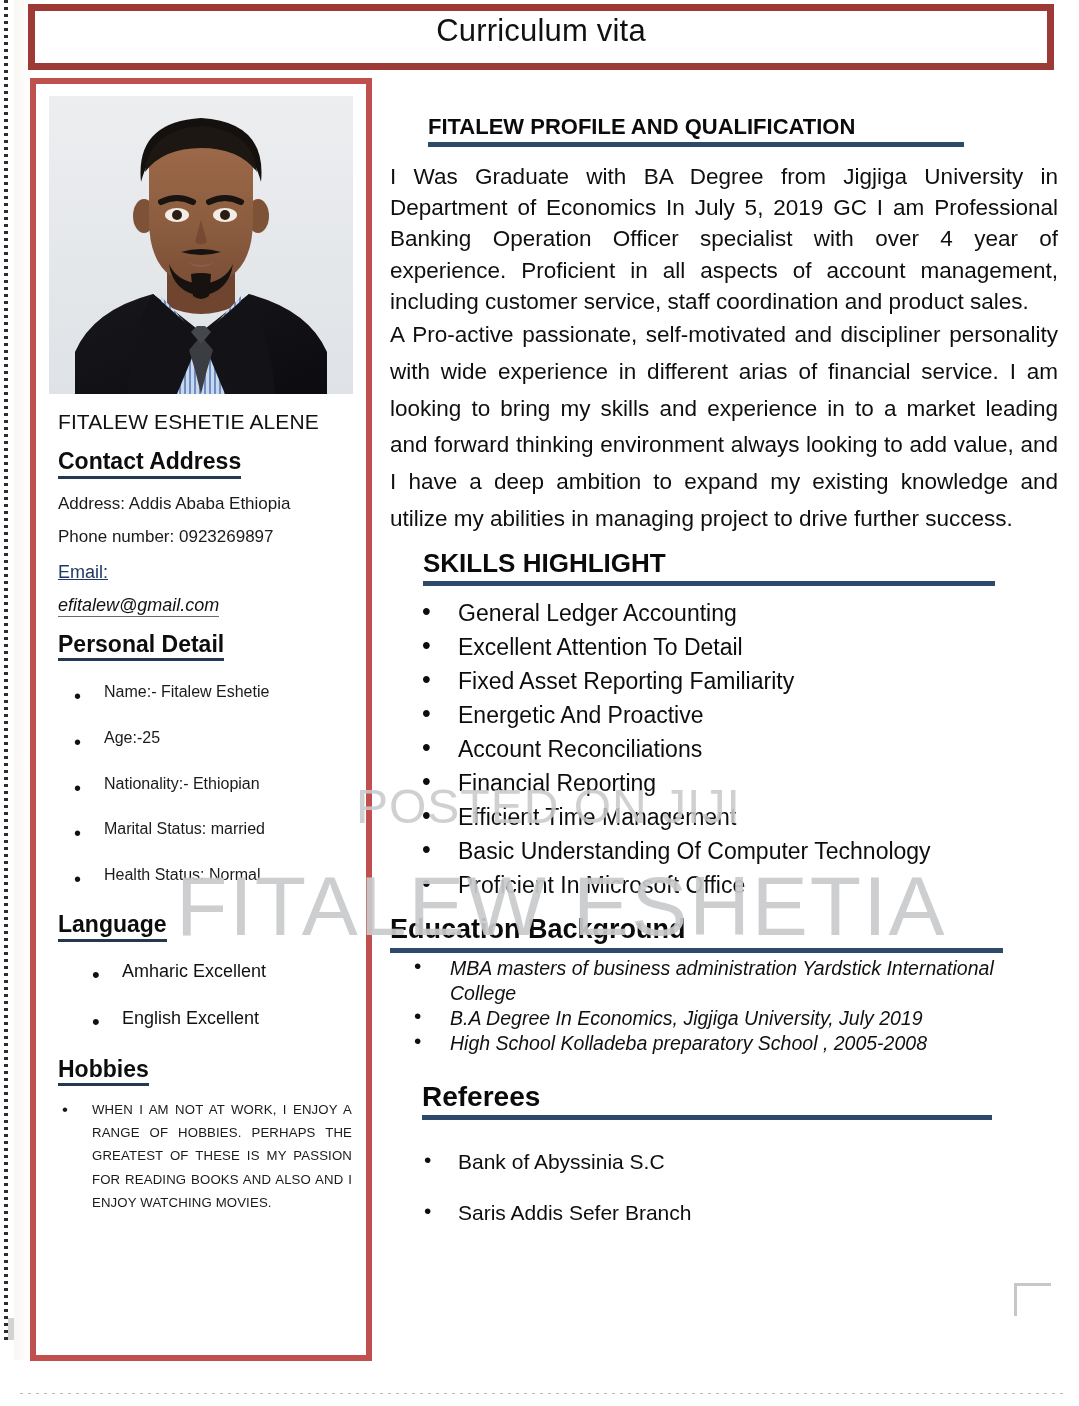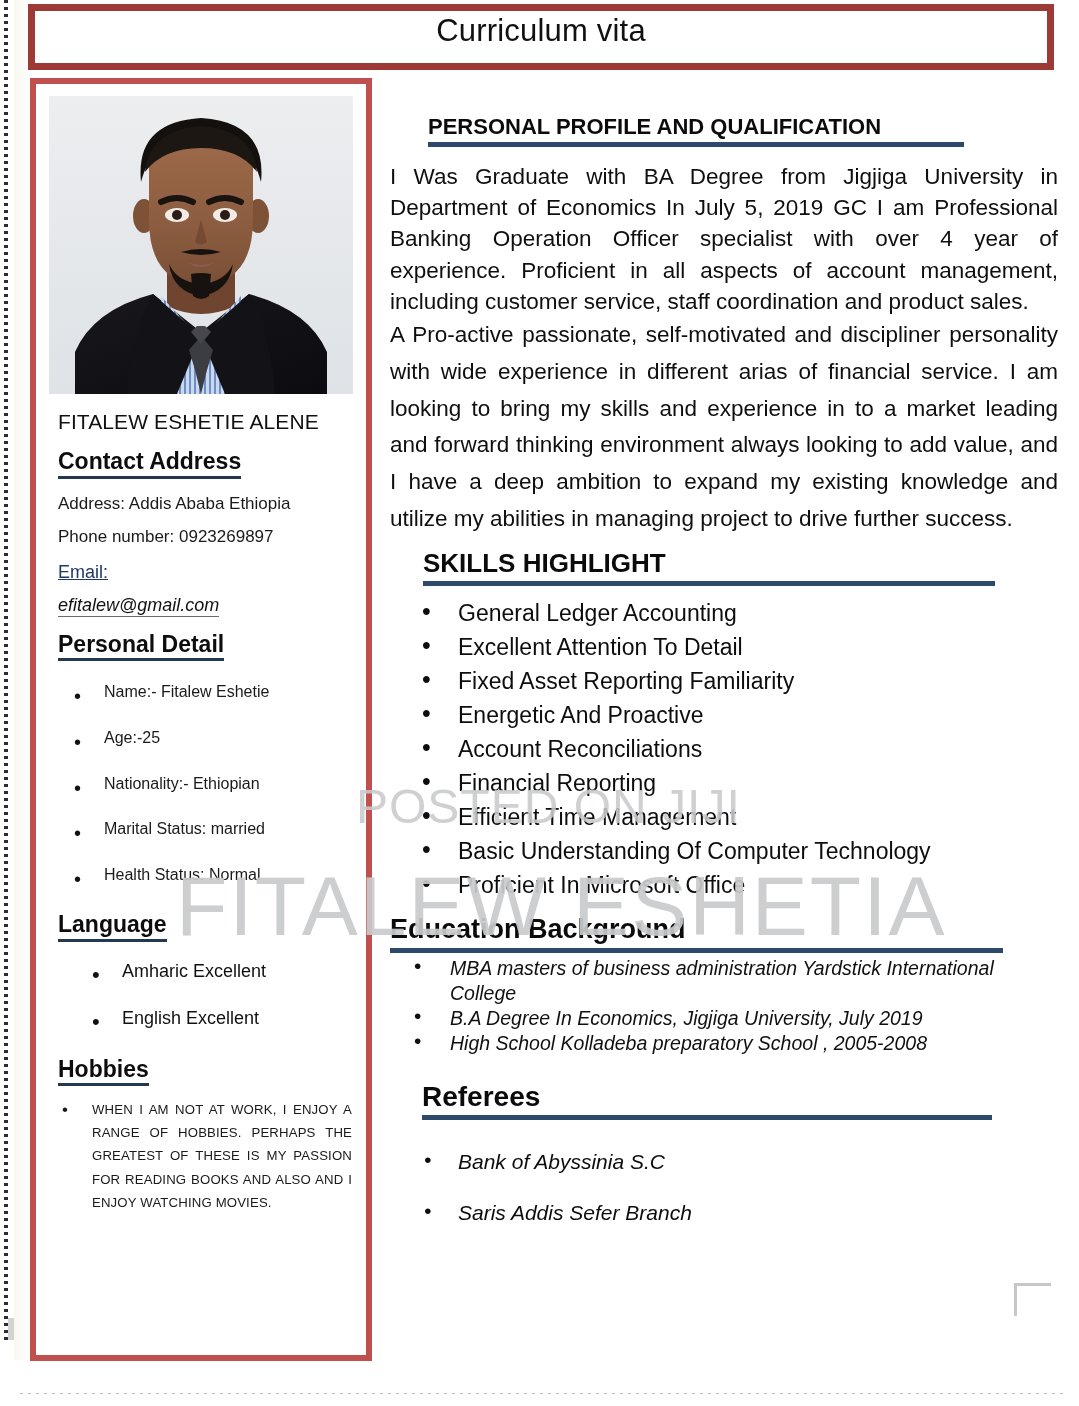--- a/index.html
+++ b/index.html
@@ -289,21 +289,20 @@
     position: absolute;
     left: 6px; top: -3px;
     font-size: 21px;
     font-style: normal;
   }
 
   ul.ref-list {
     margin: 16px 0 0 0;
     padding: 0 0 0 28px;
     list-style: none;
-    font-style: italic;
   }
   ul.ref-list li {
     position: relative;
     font-size: 21px;
     color: #0d0d0d;
     padding: 0 0 0 40px;
     line-height: 2.45;
   }
   ul.ref-list li::before {
     content: "\2022";
@@ -455,21 +454,21 @@
 
     <ul class="hobby-list">
       <li>WHEN I AM NOT AT WORK, I ENJOY A RANGE OF HOBBIES. PERHAPS THE GREATEST OF THESE IS MY PASSION FOR READING BOOKS AND ALSO AND I ENJOY WATCHING MOVIES.</li>
     </ul>
 
   </div>
 
   <div class="main">
 
     <div class="main-h h-profile">
-      <span>PERSONAL PROFILE AND QUALIFICATION</span>
+      <span>FITALEW PROFILE AND QUALIFICATION</span>
       <span class="rule"></span>
     </div>
 
     <div class="profile-para">I Was Graduate with BA Degree from Jigjiga University in Department of Economics In July 5, 2019 GC I am Professional Banking Operation Officer specialist with over 4 year of experience. Proficient in all aspects of account management, including customer service, staff coordination and product sales.</div>
     <div class="profile-para second">A Pro-active passionate, self-motivated and discipliner personality with wide experience in different arias of financial service. I am looking to bring my skills and experience in to a market leading and forward thinking environment always looking to add value, and I have a deep ambition to expand my existing knowledge and utilize my abilities in managing project to drive further success.</div>
 
     <div class="main-h h-skills">
       <span>SKILLS HIGHLIGHT</span>
       <span class="rule"></span>
     </div>

